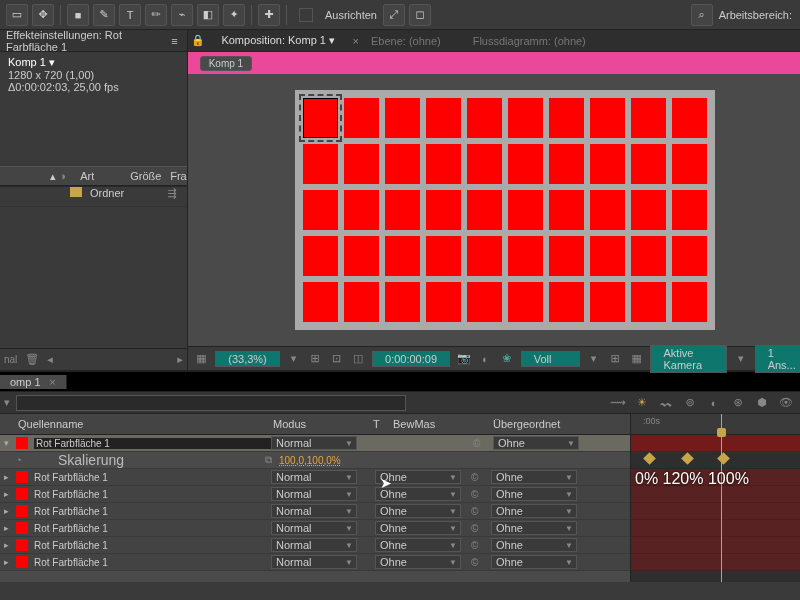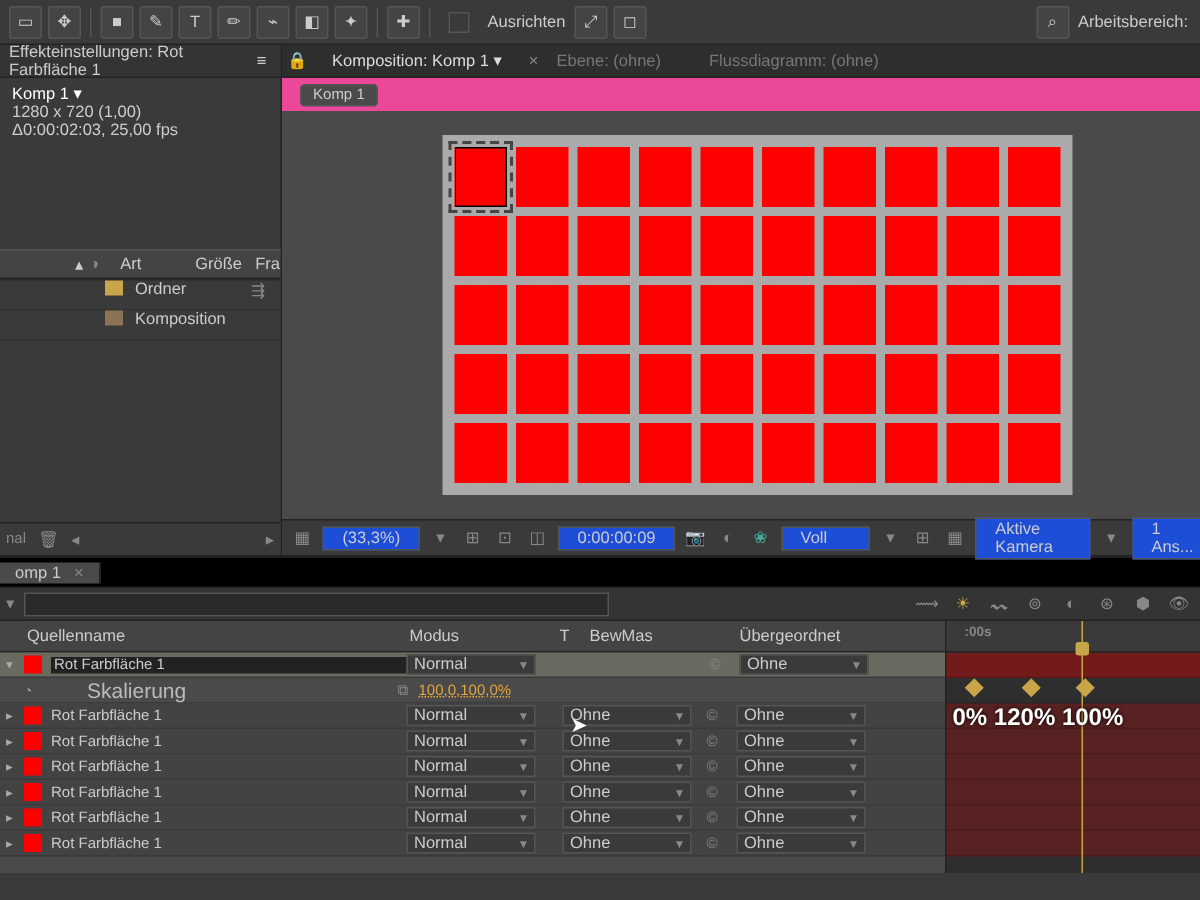--- a/index.html
+++ b/index.html
@@ -32,21 +32,21 @@
 .comp-tabs .atab { padding: 0 4px; color: #ddd; }
 .comp-tabs .dimmed { color: #777; }
 .comp-tabs .close-x { margin-left: 2px; color: #888; }
 .sub-crumb { height: 22px; background: #ec4899; display:flex;align-items:center;padding-left:12px; }
 .sub-crumb .chip { background:#4a4a4a;border:1px solid #555;border-radius:3px;padding:1px 8px;font-size:10px; }
 .viewer { flex: 1; background: #4a4a4a; display: flex; align-items: center; justify-content: center; }
 .comp-area { width: 420px; height: 240px; background: #aaa; padding: 8px; display: grid; grid-template-columns: repeat(10,1fr); grid-template-rows: repeat(5,1fr); gap: 6px; }
 .cell { background: #ff0000; }
 .cell.sel { outline: 2px dashed #444; outline-offset: 2px; box-shadow: inset 0 0 0 1px #000; }
 .viewer-ctrl { height: 24px; background: #3a3a3a; border-top: 1px solid #222; display:flex;align-items:center;padding:0 6px;font-size:10px;gap:6px; }
-.viewer-ctrl .vbox { background:#1d4ed8;border:1px solid #555;padding:1px 12px; }
+.viewer-ctrl .vbox { background:#0f766e;border:1px solid #555;padding:1px 12px; }
 .viewer-ctrl .vicon { width:16px;height:16px;display:flex;align-items:center;justify-content:center;color:#888; }
 .timeline-panel { height: 230px; background: #3a3a3a; border-top: 2px solid #222; }
 .tl-tabbar { height: 20px; background: #000000; display:flex;align-items:center; border-bottom:1px solid #222; }
 .tl-tabbar .tab { background:#4a4a4a;padding:1px 10px;border-right:1px solid #222;font-size:10px; }
 .tl-tabbar .tab .x { margin-left:6px;color:#888; }
 .tl-tools { height: 22px; background: #343434; border-bottom:1px solid #222; display:flex;align-items:center;padding:0 4px; }
 .tl-tools .searchbox { width:390px;height:16px;background:#2a2a2a;border:1px solid #555;margin-left:6px; }
 .tl-tools .ricon { width:20px;height:16px;display:flex;align-items:center;justify-content:center;color:#888;margin-left:4px; }
 .tl-tools .ricongold { color:#c9a54a; }
 .tl-body { display:flex; height: 168px; }
@@ -63,21 +63,21 @@
 .tl-row .carrot { width:12px;color:#aaa;font-size:9px; }
 .tl-row .sq { width:12px;height:12px;background:#ff0000;margin-right:6px; }
 .tl-row .name { width:237px;font-size:10px; }
 .tl-row.sel .name { background:#222;padding:0 2px; }
 .tl-row .prop-name { width:237px;font-size:14px;color:#bbb;padding-left:30px; }
 .tl-row .link-ic { width:14px;color:#888;font-size:10px; }
 .tl-row .scale-val { color:#e6a43c;font-size:10px;text-decoration:underline dotted; }
 .tl-row .dd { width:86px;height:14px;background:#3a3a3a;border:1px solid #555;margin-right:6px;font-size:10px;padding-left:4px;display:flex;align-items:center;justify-content:space-between; }
 .tl-row .dd .ar { color:#888;font-size:8px;margin-right:3px; }
 .tl-row .paricon { width:16px;color:#888;font-size:10px;margin-left:4px;margin-right:4px; }
-.tl-right { flex:1;background:#2e2e2e;border-left:1px solid #222;position:relative;font-weight:bold; }
+.tl-right { flex:1;background:#2e2e2e;border-left:1px solid #222;position:relative; }
 .time-rule { height:21px;background:#3a3a3a;border-bottom:1px solid #222;position:relative; }
 .time-rule .lbl { position:absolute;top:2px;font-size:9px;color:#888; }
 .playhead { position:absolute;top:0;bottom:0;width:1px;background:#c9a54a;left:90px; }
 .playhead::before { content:'';position:absolute;top:14px;left:-4px;width:9px;height:9px;background:#c9a54a;border-radius:2px; }
 .tl-right .trow { height:17px;border-bottom:1px solid rgba(0,0,0,.15); }
 .tl-right .trow.red { background:rgba(220,0,0,0.25); }
 .tl-right .trow.redsel { background:rgba(220,0,0,0.4); }
 .tl-right .kf { position:absolute;width:9px;height:9px;background:#c9a54a;transform:rotate(45deg); }
 .tl-right .pct-text { position:absolute;top:56px;left:4px;color:#fff;font-size:16px;text-shadow:0 0 3px #000; }
 .cursor { position:absolute;left:380px;top:475px;font-size:14px;color:#fff;pointer-events:none; }
@@ -127,24 +127,20 @@
       <span class="col-art">Art</span>
       <span class="col-size">Größe</span>
       <span>Fra</span>
     </div>
     <div class="project-list">
       <div class="project-item">
         <div class="swatch folder"></div>
         <span>Ordner</span>
         <span style="margin-left:auto;margin-right:10px;color:#888">⇶</span>
       </div>
-      <div class="project-item">
-        <div class="swatch comp"></div>
-        <span>Komposition</span>
-      </div>
     </div>
     <div class="proj-footer">
       <span class="ftxt">nal</span>
       <span class="icon">🗑</span>
       <span class="icon">◂</span>
       <span class="icon" style="margin-left:auto">▸</span>
     </div>
   </div>
 
   <div class="right-col">

